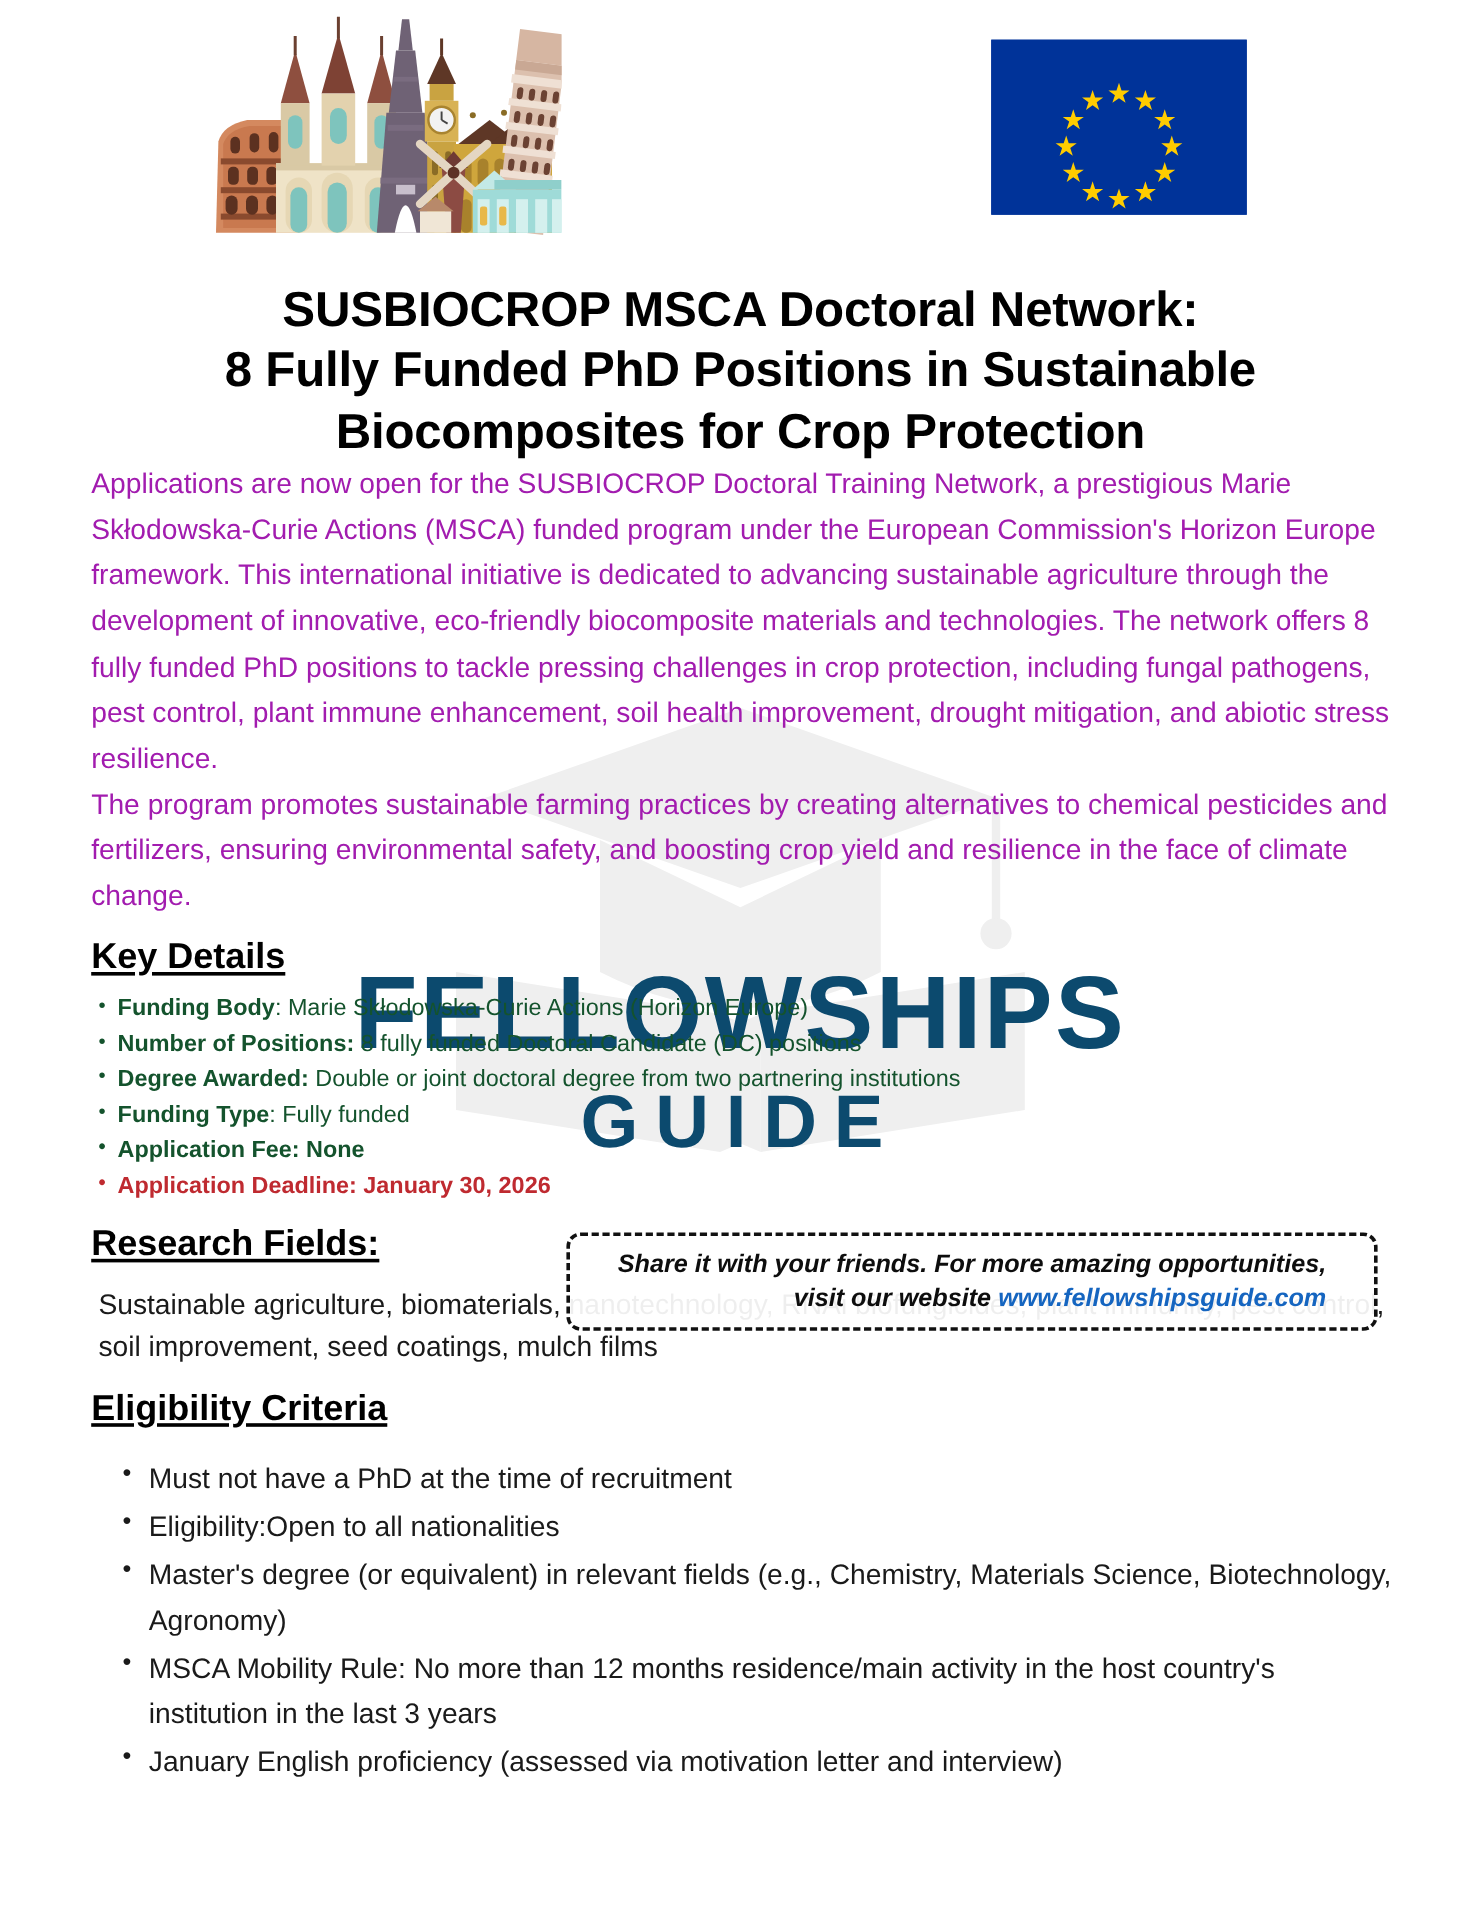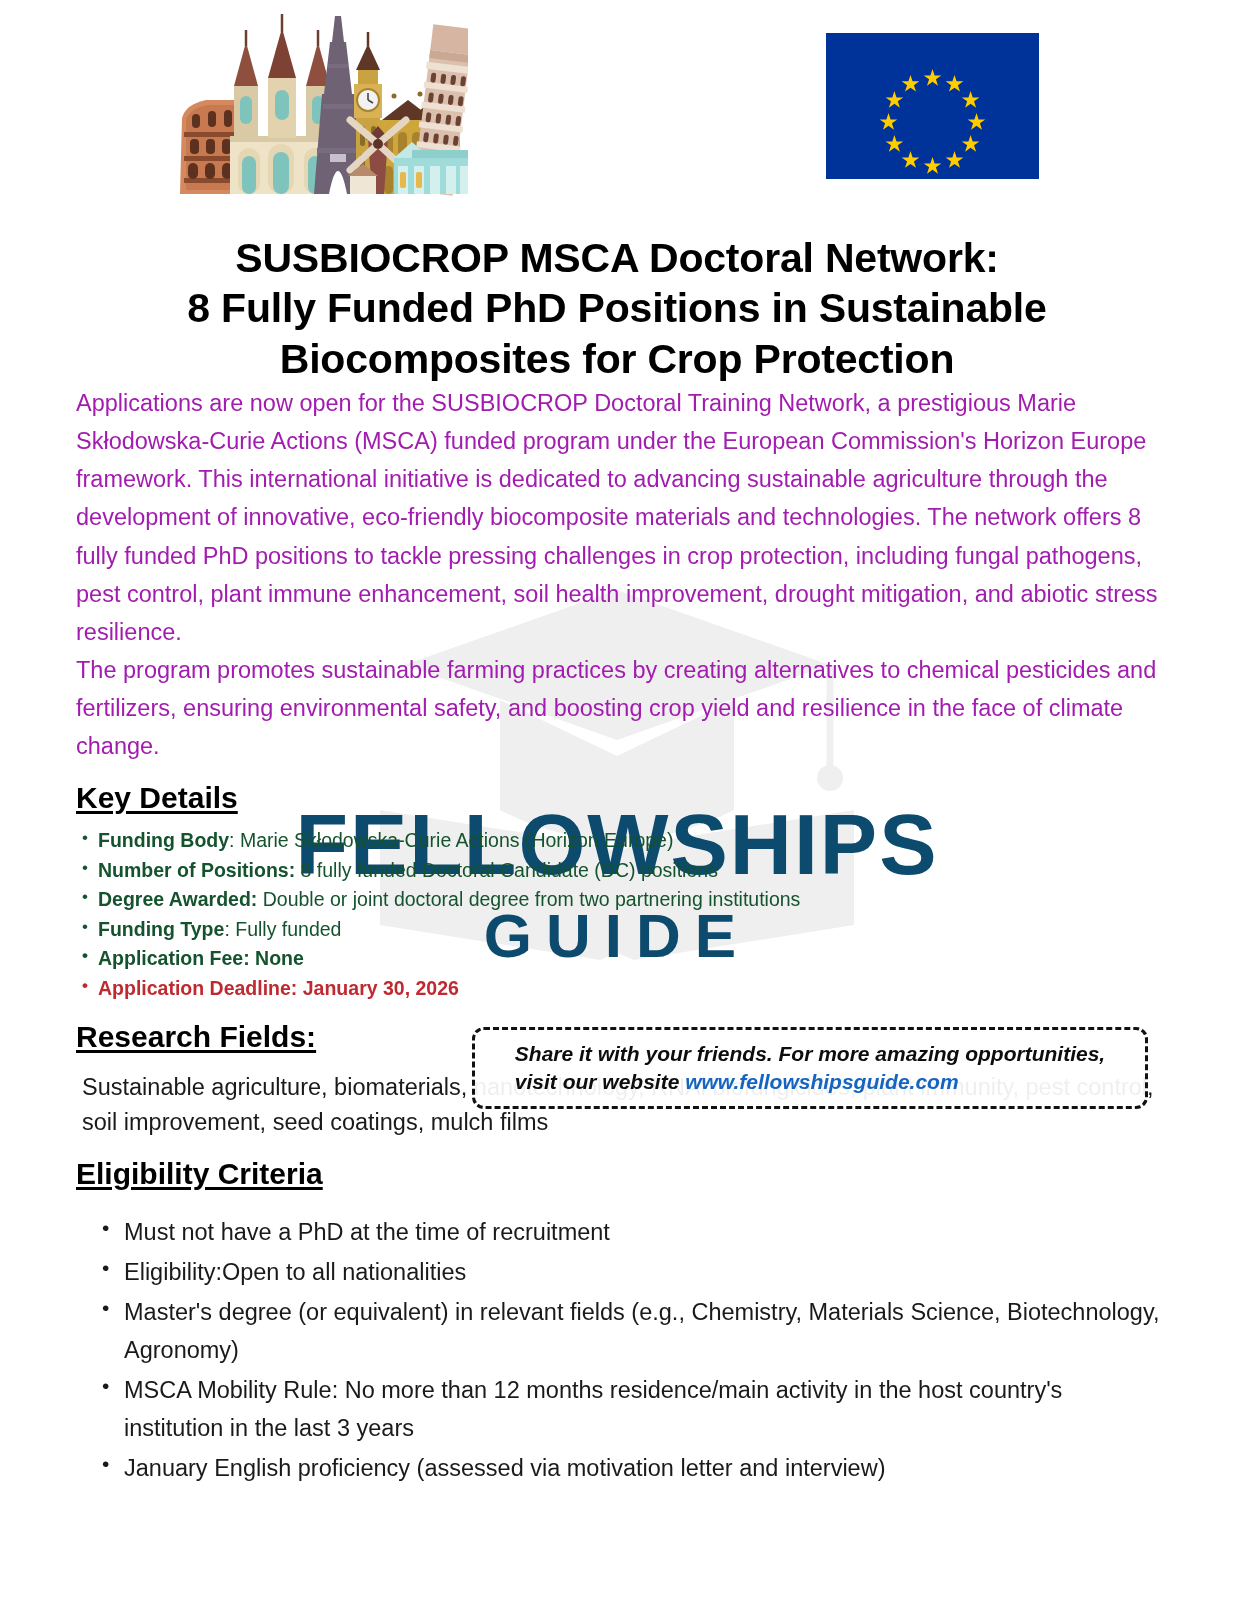--- a/index.html
+++ b/index.html
@@ -165,21 +165,21 @@
     border: 3px dashed #111;
     border-radius: 12px;
     background: rgba(255,255,255,0.93);
     display: flex;
     align-items: center;
     justify-content: center;
     z-index: 5;
     padding: 0 10px;
   }
   .share-inner {
-    text-align: left;
+    text-align: right;
     font-size: 21px;
     font-weight: 700;
     font-style: italic;
     line-height: 1.32;
     color: #0d0d0d;
   }
   .share-url { color: #1565c0; }
 </style>
 </head>
 <body>

